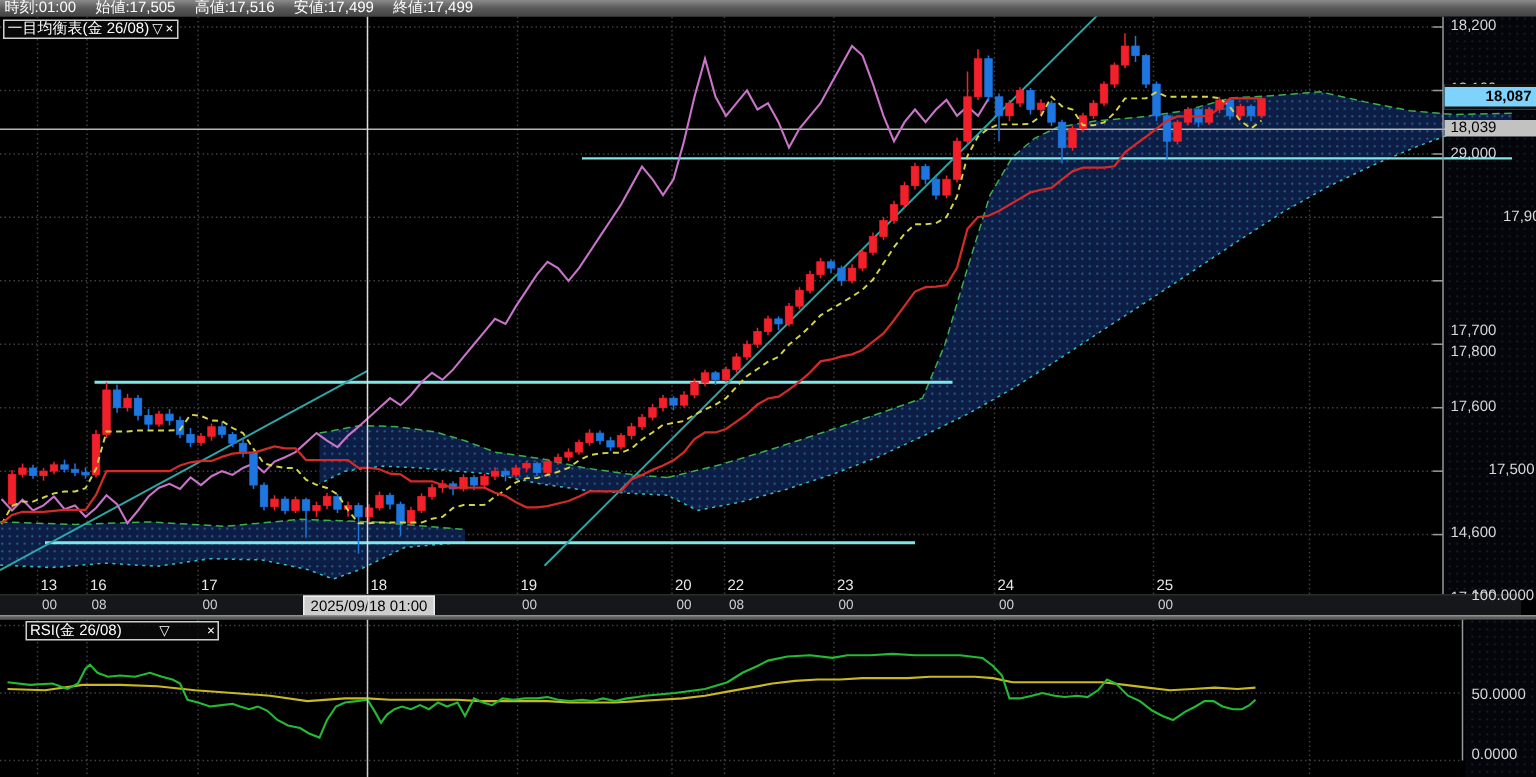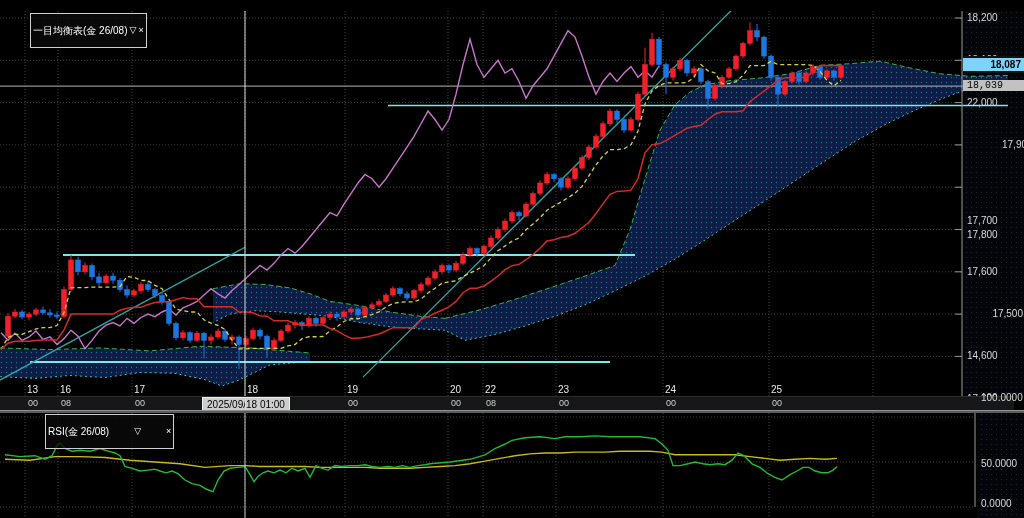--- a/index.html
+++ b/index.html
@@ -4,21 +4,21 @@
 <style>
   html,body{margin:0;padding:0;background:#000;}
   #screen{position:relative;width:1024px;height:518px;background:#000;overflow:hidden;
           font-family:"Liberation Sans",sans-serif;}
   #infobar{position:absolute;left:0;top:0;width:1024px;height:12px;
            background:linear-gradient(#8a8a8a,#5a5a5a 45%,#3f3f3f);
            color:#fff;font-size:10px;line-height:12px;white-space:nowrap;
            padding-left:3px;box-sizing:border-box;letter-spacing:0;}
   #infobar span{margin-right:10px;}
   .indic-box{position:absolute;border:1px solid #cfcfcf;background:rgba(10,10,10,.8);
-             color:#fff;font-size:10px;line-height:11px;padding:11px 2px;display:flex;align-items:center;gap:2px;margin-left:28px;}
+             color:#fff;font-size:10px;line-height:11px;padding:0 2px;display:flex;align-items:center;gap:2px;}
   .indic-box .glyph{font-size:9px;color:#fff;cursor:pointer;}
   svg{position:absolute;left:0;}
   .ylab{position:absolute;left:963px;width:56px;color:#d8d8d8;font-size:10px;
         text-align:left;padding-left:4px;}
   .ylab.cur{background:#7dd3fc;color:#000;font-weight:bold;border-top:2px solid #111;
             border-bottom:2px solid #111;width:58px;text-align:right;padding:1px 4px 1px 0;}
   .ylab.sec{background:#c2c2c2;color:#000;width:58px;padding:0 0 0 4px;}
   #timestrip{position:absolute;left:0;top:396px;width:1014px;height:14px;
              background:#15171b;border-top:1px solid #2c2c2c;}
   .tlab{position:absolute;top:1px;transform:translateX(-50%);color:#d0d0d0;font-size:9px;}
@@ -27,20 +27,27 @@
   #sep{position:absolute;left:0;top:410px;width:1024px;height:3px;
        background:#5c5c5c;border-top:1px solid #909090;}
   #rsibox{left:17px;top:414px;gap:25px;}
   .rsilab{position:absolute;left:981px;width:42px;color:#d8d8d8;font-size:10px;text-align:left;}
 </style>
 </head>
 <body>
 
 <div id="screen">
 
+  <div id="infobar">
+    <span>時刻:01:00</span>
+    <span>始値:17,505</span>
+    <span>高値:17,516</span>
+    <span>安値:17,499</span>
+    <span>終値:17,499</span>
+  </div>
 
   <svg id="mainsvg" width="1024" height="385" style="top:11px" viewBox="0 0 1024 385">
       <rect x="0" y="0" width="1024" height="385" fill="#000"></rect>
       <defs>
         <pattern id="cloudDots" width="5" height="5" patternUnits="userSpaceOnUse">
           <rect width="5" height="5" fill="#0d1e4a"></rect>
           <circle cx="1.5" cy="1.5" r="0.7" fill="#2e7396"></circle>
         </pattern>
         <pattern id="marginDots" width="5" height="5" patternUnits="userSpaceOnUse">
           <rect width="5" height="5" fill="#04050a"></rect>
@@ -355,30 +362,30 @@
 
   <div class="indic-box" style="left:2px;top:13px">
     <span>一目均衡表(金 26/08)</span>
     <span class="glyph">▽</span>
     <span class="glyph">×</span>
   </div>
 
   <div id="ylabels">
       <div class="ylab" style="top: 12px;">18,200</div>
       <div class="ylab" style="top: 54.3px;">18,100</div>
-      <div class="ylab" style="top: 96.6px;">22,000</div>
+      <div class="ylab" style="top: 96.6px;">29,000</div>
       <div class="ylab" style="top: 138.9px; padding-left: 39px;">17,900</div>
       <div class="ylab" style="top: 181.2px; margin-top: 48px;">17,800</div>
       <div class="ylab" style="top: 215px;">17,700</div>
       <div class="ylab" style="top: 265.8px;">17,600</div>
       <div class="ylab" style="top: 308.1px; text-align: right;">17,500</div>
       <div class="ylab" style="top: 350.4px;">14,600</div>
       <div class="ylab" style="top: 392.7px;">17,300</div>
       <div class="ylab cur" style="top: 55.799px;">18,087</div>
-      <div class="ylab sec" style="top: 80.103px; font-family: Liberation Mono, monospace;">18,039</div>
+      <div class="ylab sec" style="top: 80.103px;">18,039</div>
     </div>
 
   <div id="timestrip">
     <div id="tooltip">2025/09/18 01:00</div>
   <div class="tlab" style="left: 33px;">00</div>
       <div class="tlab" style="left: 66px;">08</div>
       <div class="tlab" style="left: 140px;">00</div>
       <div class="tlab" style="left: 353px;">00</div>
       <div class="tlab" style="left: 456px;">00</div>
       <div class="tlab" style="left: 491px;">08</div>

